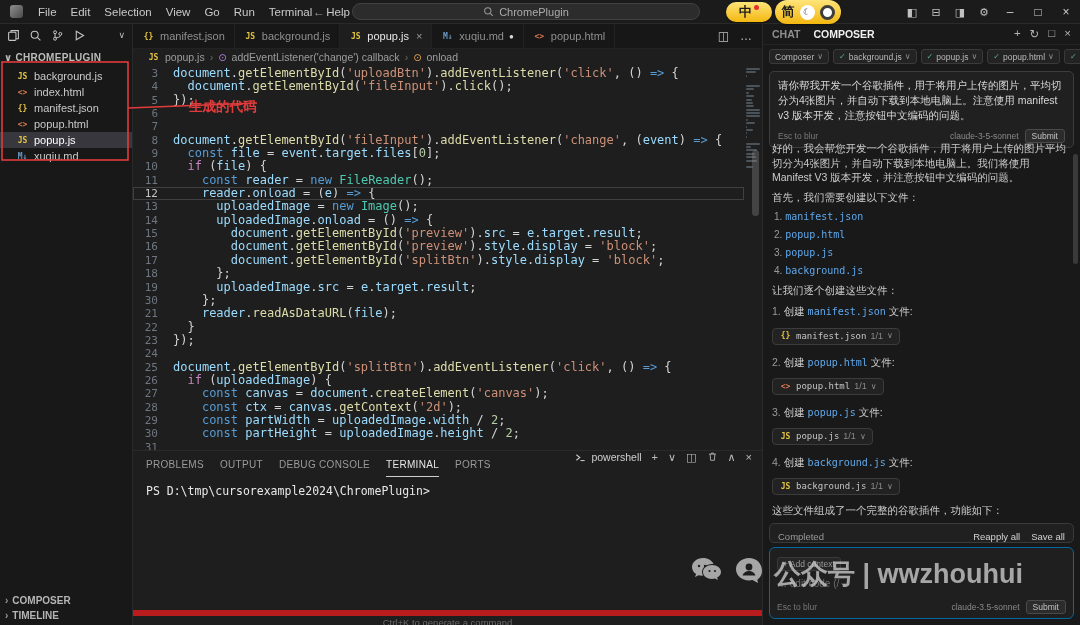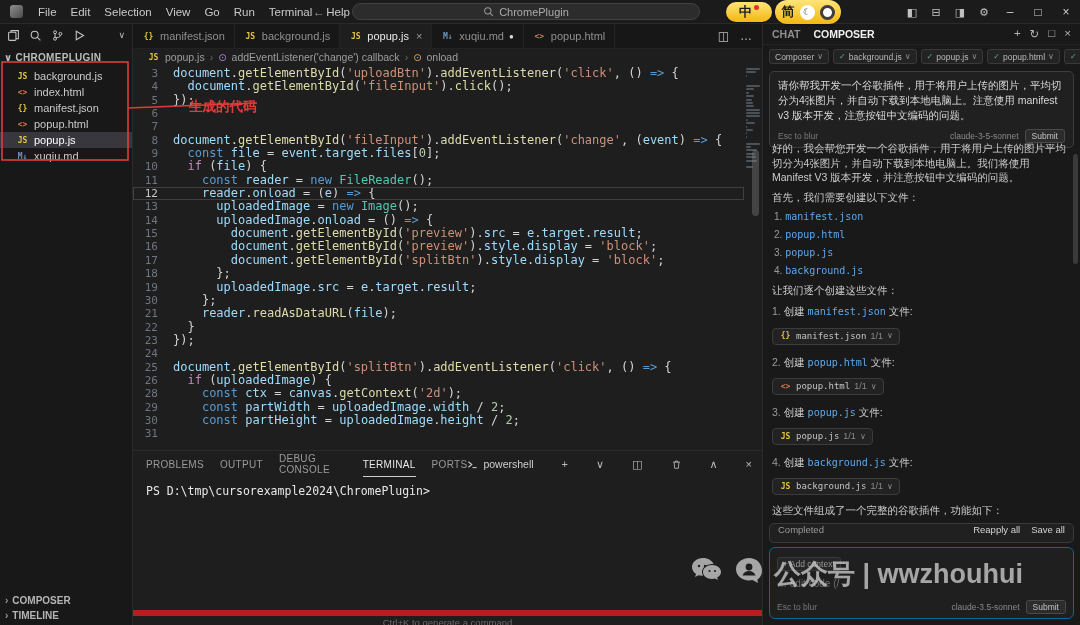--- a/index.html
+++ b/index.html
@@ -67,21 +67,21 @@
   .minimap{position:absolute;right:1px;top:3px;width:15px}
   .mmbar{height:2px;margin-bottom:1.4px;background:rgba(150,170,190,.38);border-radius:1px}
   .sb-thumb{position:absolute;right:3px;top:85px;width:7px;height:66px;background:rgba(140,140,140,.35);border-radius:4px}
 
   
   .terminal{position:absolute;left:0;right:0;bottom:0;height:175px;border-top:1px solid #2a2a2a;background:#1e1e1e}
   .term-tabs{height:26px;display:flex;align-items:stretch;padding-left:13px}
   .ttabs{display:flex;gap:16px}
   .ttab{font-size:10px;letter-spacing:.3px;color:#9a9a9a;display:flex;align-items:center;cursor:pointer}
   .ttab.active{color:#e6e6e6;box-shadow:inset 0 -1px 0 #cfcfcf}
-  .term-actions{margin-left:auto;display:flex;align-items:center;gap:28px;padding-right:10px;color:#bdbdbd;font-size:11px}
+  .term-actions{margin-left:auto;display:flex;align-items:flex-start;gap:10px;padding-right:10px;color:#bdbdbd;font-size:11px}
   .ps-chip{display:flex;align-items:center;gap:5px;font-size:10.5px;color:#cfcfcf}
   .term-body{padding:7px 0 0 13px;font-family:"DejaVu Sans Mono",monospace;font-size:11.5px;color:#e8e8e8}
   .term-hint{position:absolute;bottom:0;left:0;right:0;height:15px;line-height:14px;text-align:center;color:#6b6b6b;font-size:9.5px;border-top:6px solid #b91c1c}
 
   
   .chat{position:absolute;top:24px;right:0;width:318px;bottom:0;background:#191919;border-left:1px solid #2a2a2a}
   .chat-header{height:21px;display:flex;align-items:center;gap:13px;padding:0 9px;border-bottom:1px solid #242424}
   .chat-tab{font-size:10.5px;font-weight:700;color:#8f8f8f;cursor:pointer}
   .chat-tab.active{color:#f0f0f0}
   .chat-icons{margin-left:auto;display:flex;gap:9px;color:#b5b5b5;font-size:11.5px}
@@ -97,21 +97,21 @@
   .chat-body{position:absolute;top:112px;left:9px;right:9px;bottom:96px;overflow:hidden;line-height:1.4}
   .cb-p{margin:5px 0;font-size:10.5px;color:#cbcbcb}
   .cb-fl{margin:4px 0 4px 2px;font-size:10px}
   .cb-num{color:#9a9a9a}
   .code-link{font-family:"DejaVu Sans Mono",monospace;color:#5fa8ec;font-size:10px;cursor:pointer}
   .cb-step{margin:7px 0 3px;font-size:10.5px;color:#cbcbcb}
   .cb-chip{display:inline-flex;align-items:center;gap:4px;height:17px;padding:0 6px;border:1px solid #3c3c3c;border-radius:4px;background:#222;font-size:9px;color:#c5c5c5;margin:1px 0 3px;cursor:pointer}
   .cb-chip-label{font-family:"DejaVu Sans Mono",monospace;font-size:9px}
   .cb-count{color:#8a8a8a}
   .cb-chev{color:#8a8a8a;font-size:8px}
-  .completed-bar{position:absolute;left:6px;right:6px;bottom:82px;height:20px;border:1px solid #3a3a3a;border-radius:5px;background:#202020;display:flex;align-items:flex-start;padding:0 8px;font-size:9.5px;color:#9a9a9a}
+  .completed-bar{position:absolute;left:6px;right:6px;bottom:82px;height:20px;border:1px solid #3a3a3a;border-radius:5px;background:#202020;display:flex;align-items:flex-end;padding:0 8px;font-size:9.5px;color:#9a9a9a}
   .cb-actions{margin-left:auto;display:flex;gap:11px;color:#d2d2d2}
   .cb-actions span{cursor:pointer}
   .composer-input{position:absolute;left:6px;right:6px;bottom:6px;height:72px;border:1px solid #0369a1;border-radius:6px;background:#1f1f1f;padding:5px 7px}
   .addctx-chip{display:inline-flex;align-items:center;height:14px;padding:0 5px;border:1px solid #3a3a3a;border-radius:3px;font-size:8.5px;color:#9a9a9a;background:#262626;cursor:pointer}
   .input-ph{margin-top:7px;font-size:10px;color:#6f6f6f}
   .input-foot{position:absolute;bottom:4px;left:7px;right:7px;display:flex;align-items:center;font-size:8.5px;color:#777}
   .chat-scroll{position:absolute;right:2px;top:130px;width:5px;height:110px;background:rgba(120,120,120,.35);border-radius:3px}
 
   
   .annotation{position:absolute;inset:0;width:1080px;height:625px;pointer-events:none;z-index:60}
@@ -289,20 +289,21 @@
           <div class="cl"><span class="ln">17</span><span class="ct">        <span class="tk-v">document</span><span class="tk-p">.</span><span class="tk-f">getElementById</span><span class="tk-p">(</span><span class="tk-s">'splitBtn'</span><span class="tk-p">).</span><span class="tk-v">style</span><span class="tk-p">.</span><span class="tk-v">display</span><span class="tk-p"> = </span><span class="tk-s">'block'</span><span class="tk-p">;</span></span></div>
           <div class="cl"><span class="ln">18</span><span class="ct">      <span class="tk-p">};</span></span></div>
           <div class="cl"><span class="ln">19</span><span class="ct">      <span class="tk-v">uploadedImage</span><span class="tk-p">.</span><span class="tk-v">src</span><span class="tk-p"> = </span><span class="tk-v">e</span><span class="tk-p">.</span><span class="tk-v">target</span><span class="tk-p">.</span><span class="tk-v">result</span><span class="tk-p">;</span></span></div>
           <div class="cl"><span class="ln">30</span><span class="ct">    <span class="tk-p">};</span></span></div>
           <div class="cl"><span class="ln">21</span><span class="ct">    <span class="tk-v">reader</span><span class="tk-p">.</span><span class="tk-f">readAsDataURL</span><span class="tk-p">(</span><span class="tk-v">file</span><span class="tk-p">);</span></span></div>
           <div class="cl"><span class="ln">22</span><span class="ct">  <span class="tk-p">}</span></span></div>
           <div class="cl"><span class="ln">23</span><span class="ct"><span class="tk-p">});</span></span></div>
           <div class="cl"><span class="ln">24</span><span class="ct"></span></div>
           <div class="cl"><span class="ln">25</span><span class="ct"><span class="tk-v">document</span><span class="tk-p">.</span><span class="tk-f">getElementById</span><span class="tk-p">(</span><span class="tk-s">'splitBtn'</span><span class="tk-p">).</span><span class="tk-f">addEventListener</span><span class="tk-p">(</span><span class="tk-s">'click'</span><span class="tk-p">, () </span><span class="tk-k">=&gt;</span><span class="tk-p"> {</span></span></div>
           <div class="cl"><span class="ln">26</span><span class="ct">  <span class="tk-c">if</span><span class="tk-p"> (</span><span class="tk-v">uploadedImage</span><span class="tk-p">) {</span></span></div>
+          <div class="cl"><span class="ln">27</span><span class="ct">    <span class="tk-k">const</span><span class="tk-p"> </span><span class="tk-v">canvas</span><span class="tk-p"> = </span><span class="tk-v">document</span><span class="tk-p">.</span><span class="tk-f">createElement</span><span class="tk-p">(</span><span class="tk-s">'canvas'</span><span class="tk-p">);</span></span></div>
           <div class="cl"><span class="ln">28</span><span class="ct">    <span class="tk-k">const</span><span class="tk-p"> </span><span class="tk-v">ctx</span><span class="tk-p"> = </span><span class="tk-v">canvas</span><span class="tk-p">.</span><span class="tk-f">getContext</span><span class="tk-p">(</span><span class="tk-s">'2d'</span><span class="tk-p">);</span></span></div>
           <div class="cl"><span class="ln">29</span><span class="ct">    <span class="tk-k">const</span><span class="tk-p"> </span><span class="tk-v">partWidth</span><span class="tk-p"> = </span><span class="tk-v">uploadedImage</span><span class="tk-p">.</span><span class="tk-v">width</span><span class="tk-p"> / </span><span class="tk-n">2</span><span class="tk-p">;</span></span></div>
           <div class="cl"><span class="ln">30</span><span class="ct">    <span class="tk-k">const</span><span class="tk-p"> </span><span class="tk-v">partHeight</span><span class="tk-p"> = </span><span class="tk-v">uploadedImage</span><span class="tk-p">.</span><span class="tk-v">height</span><span class="tk-p"> / </span><span class="tk-n">2</span><span class="tk-p">;</span></span></div>
           <div class="cl"><span class="ln">31</span><span class="ct"></span></div>
         </div>
       <div class="minimap">
           <div class="mmbar" style="width: 14px;"></div>
           <div class="mmbar" style="width: 10.34px;"></div>
           <div class="mmbar" style="width: 0.66px;"></div>
           <div class="mmbar" style="width: 0px;"></div>

